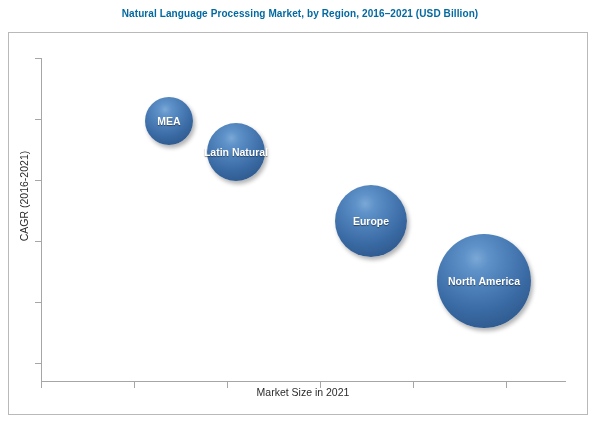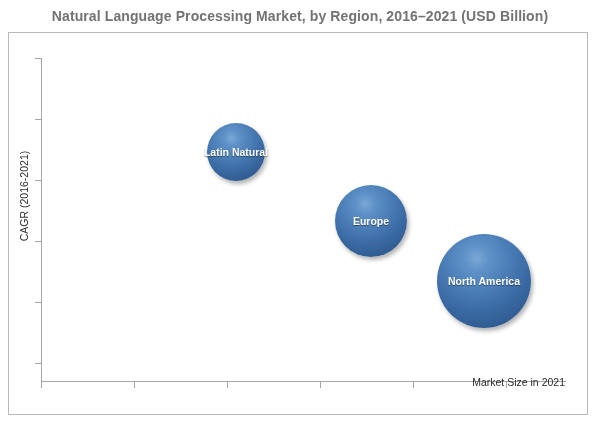--- a/index.html
+++ b/index.html
@@ -21,23 +21,23 @@
     background: #ffffff;
   }
 
   
   #chart-title {
     position: absolute;
     left: 0;
     top: 8px;
     width: 600px;
     text-align: center;
-    font-size: 14px;
+    font-size: 10px;
     font-weight: bold;
-    color: #737373;
+    color: #0369a1;
     letter-spacing: 0.1px;
     white-space: nowrap;
   }
 
   
   #chart-frame {
     position: absolute;
     left: 8px;
     top: 32px;
     width: 580px;
@@ -98,23 +98,23 @@
     text-align: center;
     font-size: 10.5px;
     color: #2b2b2b;
     transform: rotate(-90deg);
     transform-origin: center center;
     white-space: nowrap;
   }
   #x-axis-title {
     position: absolute;
     left: 41px;
-    top: 376px;
+    top: 386px;
     width: 524px;
-    text-align: right;
+    text-align: center;
     font-size: 10.5px;
     color: #2b2b2b;
     white-space: nowrap;
   }
 
   
   .bubble {
     position: absolute;
     border-radius: 50%;
     background:
@@ -168,20 +168,23 @@
       <div class="x-tick" style="left: 41px;"></div>
       <div class="x-tick" style="left: 134px;"></div>
       <div class="x-tick" style="left: 227px;"></div>
       <div class="x-tick" style="left: 320px;"></div>
       <div class="x-tick" style="left: 413px;"></div>
       <div class="x-tick" style="left: 506px;"></div>
     </div>
 
   <div id="plot-area">
     <div id="bubbles" style="position: absolute; left: -41px; top: -58px; width: 600px; height: 425px;">
+        <div class="bubble" style="left: 145px; top: 97px; width: 48px; height: 48px;">
+          <span class="bubble-label">MEA</span>
+        </div>
         <div class="bubble" style="left: 207px; top: 123px; width: 58px; height: 58px;">
           <span class="bubble-label">Latin Natural</span>
         </div>
         <div class="bubble" style="left: 335px; top: 185px; width: 72px; height: 72px;">
           <span class="bubble-label">Europe</span>
         </div>
         <div class="bubble" style="left: 437px; top: 234px; width: 94px; height: 94px;">
           <span class="bubble-label">North America</span>
         </div>
       </div>

